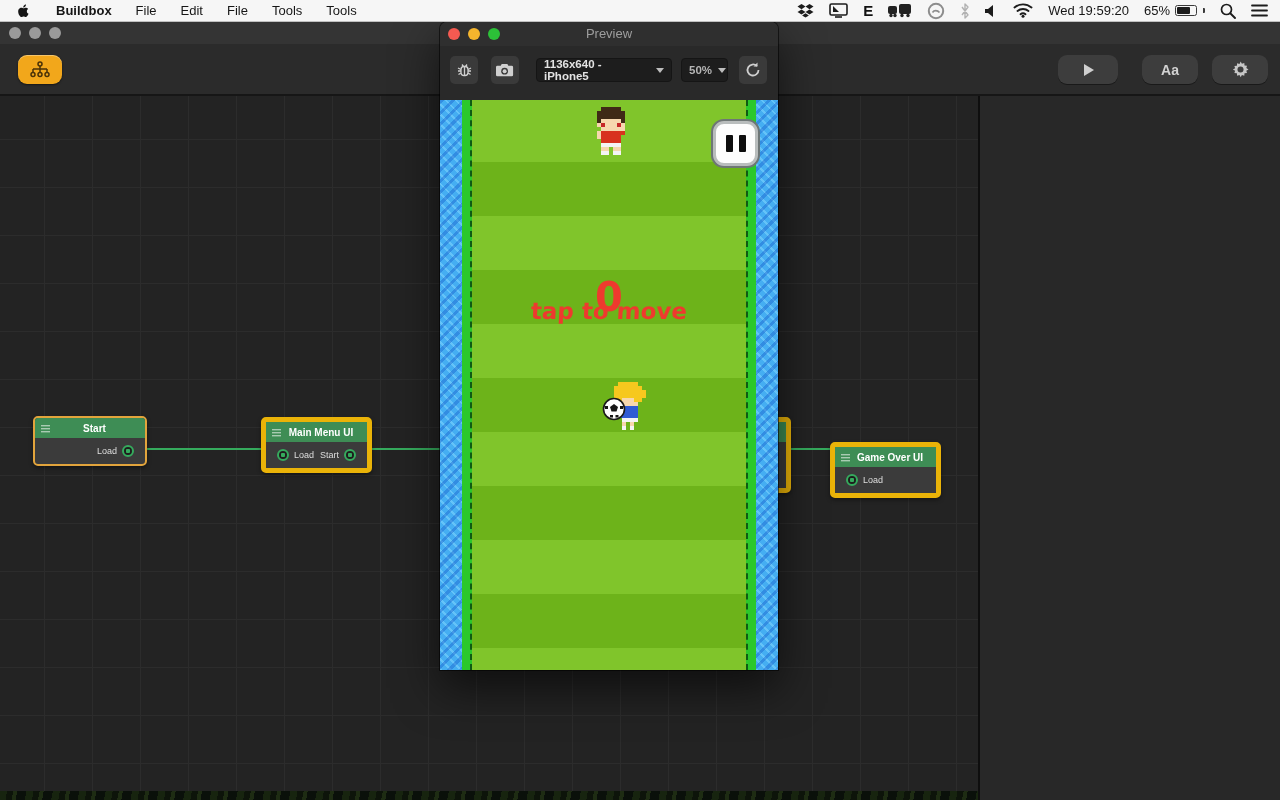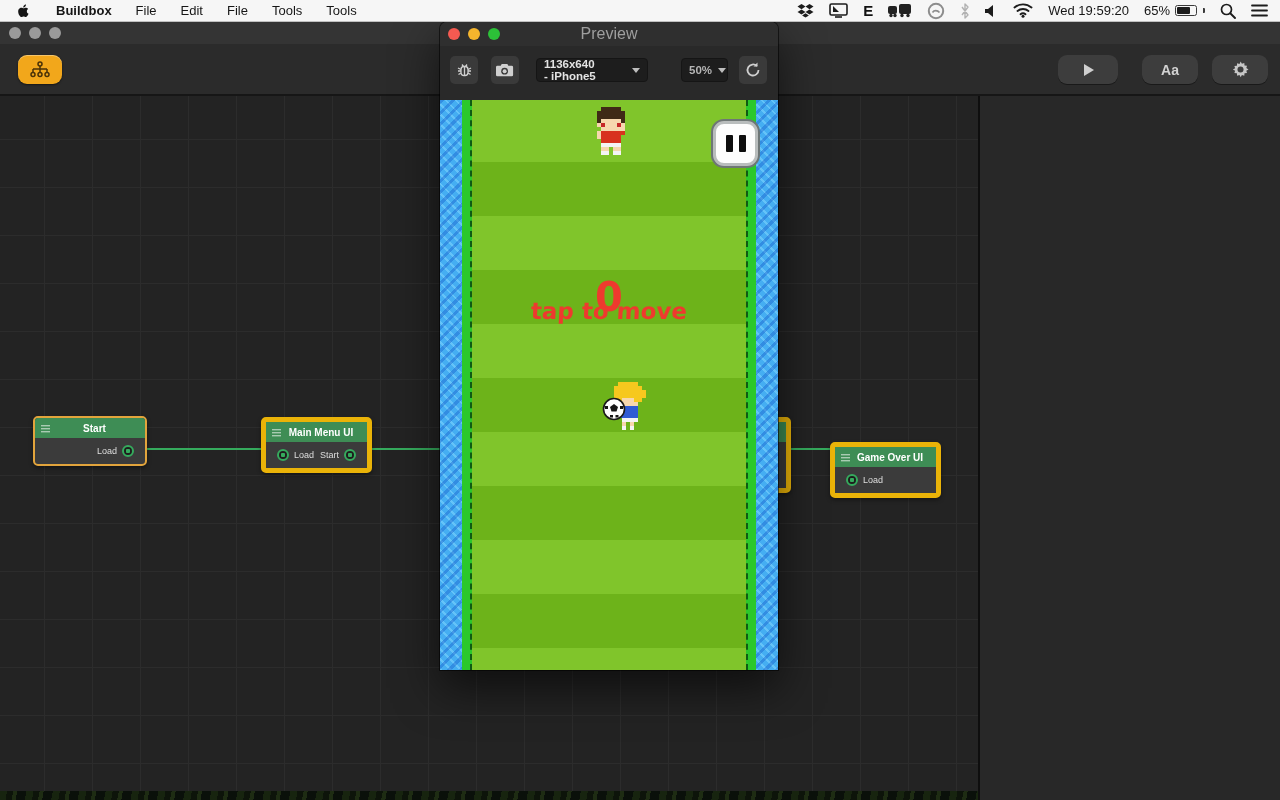--- a/index.html
+++ b/index.html
@@ -60,21 +60,21 @@
   .row-in  { justify-content:flex-start; padding-left:3px; gap:5px; }
   .row-both { justify-content:space-between; padding:0 3px; }
   .pgroup { display:flex; align-items:center; gap:5px; }
 
   
   .preview-win { position:absolute; left:440px; top:22px; width:338px; height:648px; z-index:30;
                  border-radius:7px 7px 0 0; overflow:hidden;
                  box-shadow:0 18px 45px rgba(0,0,0,.6), 0 0 0 1px rgba(0,0,0,.55); }
   .pv-titlebar { position:relative; height:24px; background:#2f2f2f; }
   .pv-title { position:absolute; left:0; right:0; top:0; height:24px; line-height:24px; text-align:center;
-              color:#9e9e9e; font-size:16px; }
+              color:#9e9e9e; font-size:13px; }
   .tlights { position:absolute; left:8px; top:6px; display:flex; gap:8px; }
   .tl { width:12px; height:12px; border-radius:50%; }
   .tl.red{ background:#f55a51;} .tl.yellow{ background:#f5b52d;} .tl.green{ background:#2cc138;}
   .pv-toolbar { position:relative; height:54px; background:#292929; }
   .pv-btn { position:absolute; top:10px; width:28px; height:28px; border-radius:5px; background:#3a3a3a;
             display:flex; align-items:center; justify-content:center; }
   .pv-dd { position:absolute; top:12px; height:24px; background:#1d1d1d; border-radius:4px; border:1px solid #151515;
            display:flex; align-items:center; justify-content:space-between; padding:0 7px;
            color:#e3e3e3; font-size:11.5px; font-weight:bold; }
   .caret { width:0; height:0; border-left:4px solid transparent; border-right:4px solid transparent;
@@ -365,21 +365,21 @@
       </div>
       <div class="pv-btn" style="left:51px;">
         <span>
           <svg width="18" height="15" viewBox="0 0 18 15">
               <path fill="#cfcfcf" d="M6 1h6l1 2h3.5A1.5 1.5 0 0118 4.5v8A1.5 1.5 0 0116.5 14h-15A1.5 1.5 0 010 12.5v-8A1.5 1.5 0 011.5 3H5z" transform="scale(0.95)"></path>
               <circle cx="8.6" cy="8.2" r="3.4" fill="#3a3a3a"></circle>
               <circle cx="8.6" cy="8.2" r="2" fill="#cfcfcf"></circle>
             </svg>
         </span>
       </div>
-      <div class="pv-dd" style="left:96px;width:112px;gap:30px;">
+      <div class="pv-dd" style="left:96px;width:136px;gap:30px;">
         <span>1136x640 - iPhone5</span>
         <span class="caret"></span>
       </div>
       <div class="pv-dd" style="left:241px;width:47px;color:#b5b5b5;">
         <span>50%</span>
         <span class="caret"></span>
       </div>
       <div class="pv-btn" style="left:299px;">
         <span>
           <svg width="16" height="16" viewBox="0 0 16 16">

